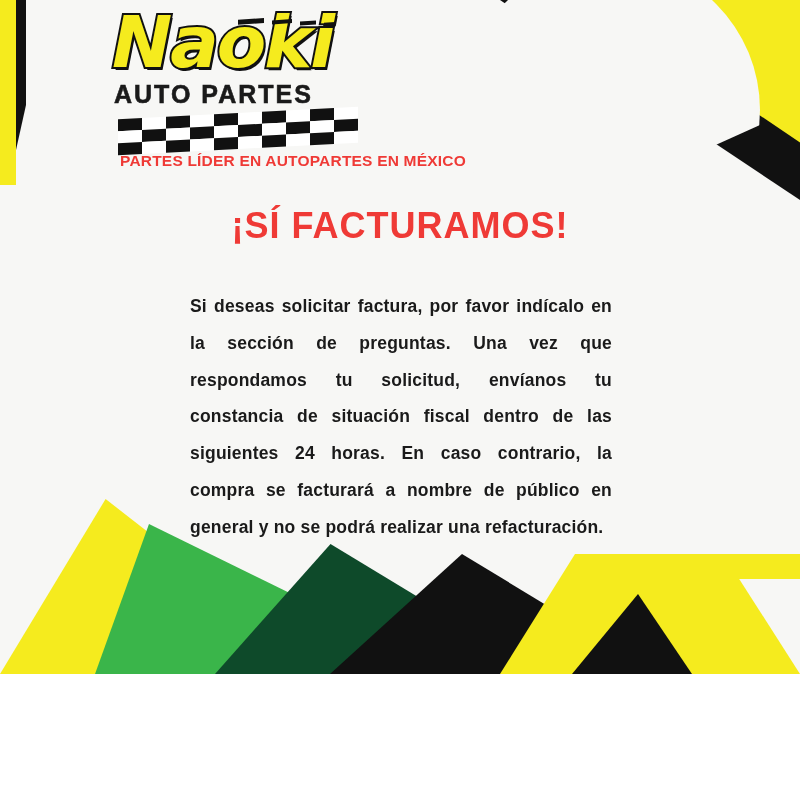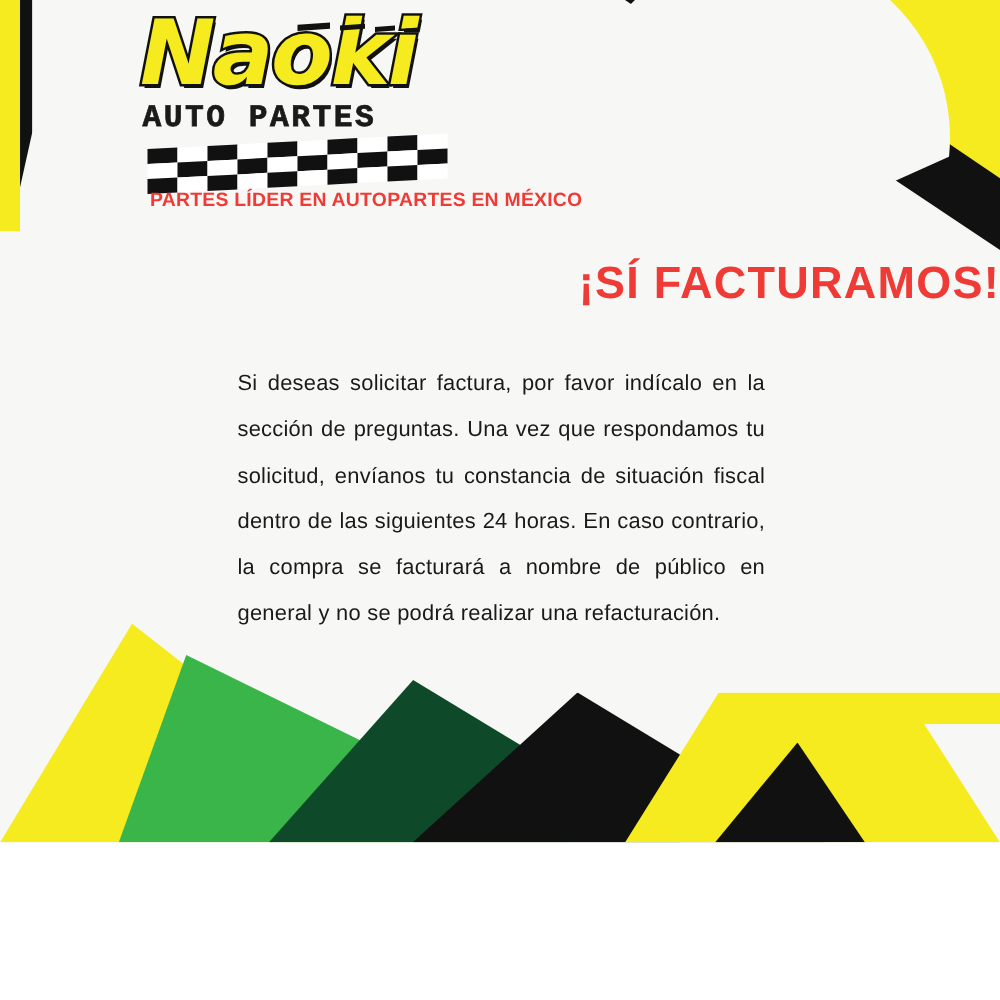--- a/index.html
+++ b/index.html
@@ -149,21 +149,21 @@
     font-style: italic;
     letter-spacing: -2px;
     line-height: 1;
     color: #f5eb1e;
     -webkit-text-stroke: 4px #111111;
     paint-order: stroke fill;
     margin: 0;
     text-shadow: 2px 3px 0 #111111;
   }
   .brand-sub {
-    font-family: Liberation Mono, monospace;
+    font-family: Liberation Sans, sans-serif;
     font-size: 25px;
     font-weight: 700;
     letter-spacing: 2px;
     color: #1a1a1a;
     margin: 2px 0 0 2px;
     -webkit-text-stroke: 0.6px #1a1a1a;
   }
 
   
   .flag {
@@ -205,34 +205,34 @@
     color: #ef3a36;
     letter-spacing: 0.2px;
     white-space: nowrap;
   }
 
   .headline {
     position: absolute;
     left: 0;
     right: 0;
     top: 205px;
-    text-align: right;
+    text-align: center;
     font-size: 36px;
     font-weight: 700;
     color: #ef3a36;
     letter-spacing: 1px;
   }
 
   .body-text {
     position: absolute;
     left: 190px;
     top: 288px;
     width: 422px;
     font-size: 17.5px;
-    font-weight: 400;
+    font-weight: 700;
     color: #1a1a1a;
     line-height: 2.1;
     text-align: justify;
     text-justify: inter-word;
     letter-spacing: 0.2px;
   }
 </style>
 </head>
 <body>
 

